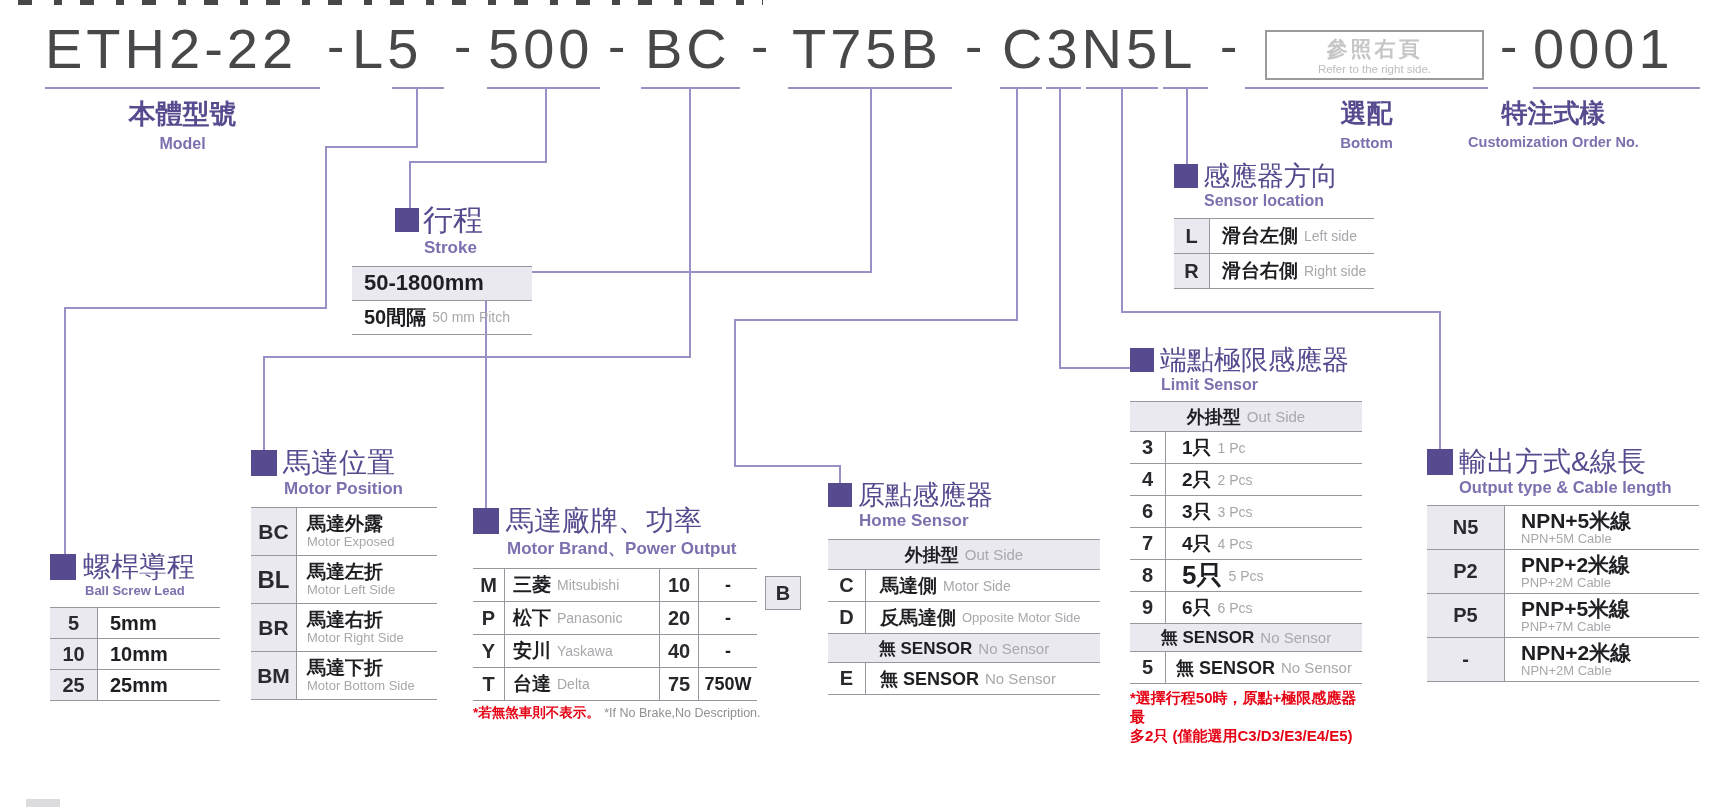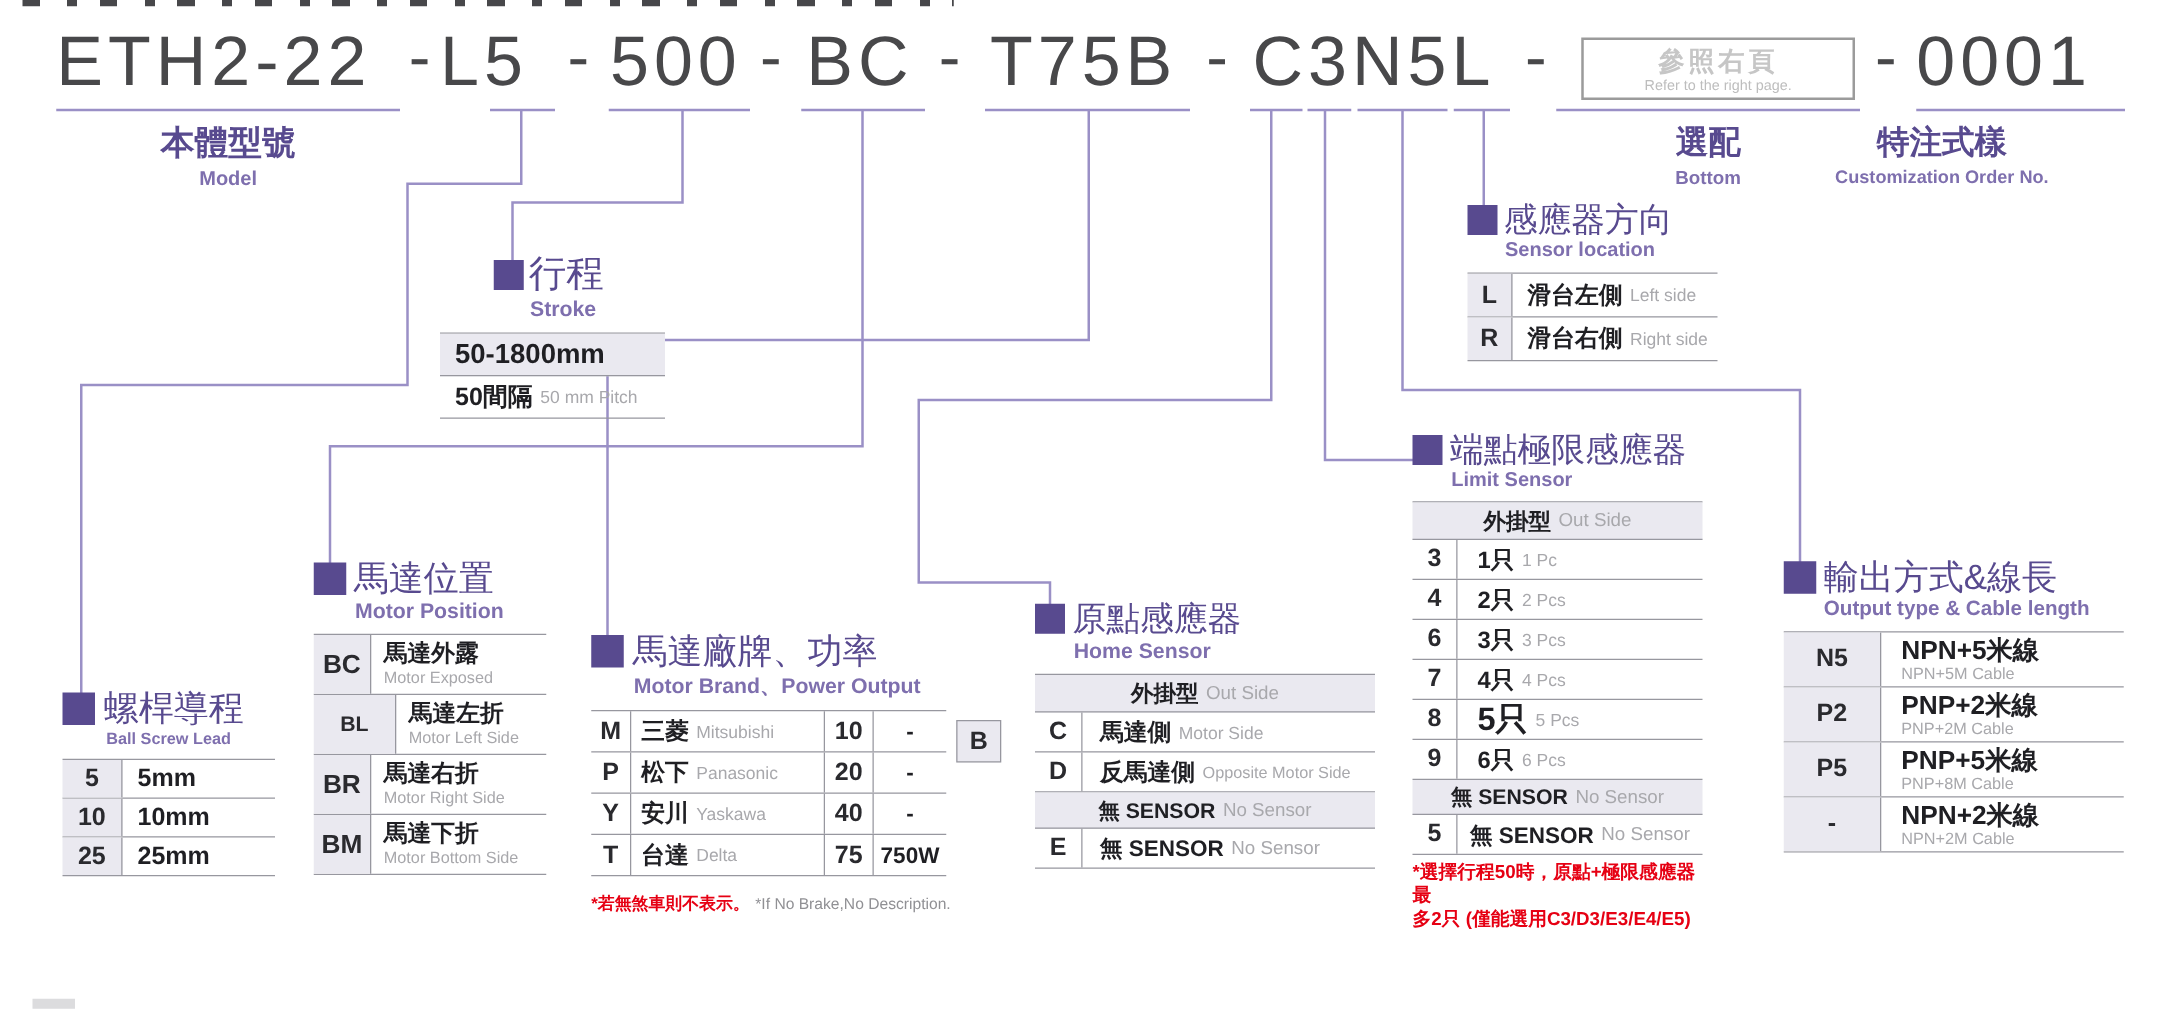--- a/index.html
+++ b/index.html
@@ -90,21 +90,21 @@
   <span class="code-dash" style="left:608px">-</span>
   <span class="code-seg" style="left:645px">BC</span>
   <span class="code-dash" style="left:751px">-</span>
   <span class="code-seg" style="left:792px">T75B</span>
   <span class="code-dash" style="left:965px">-</span>
   <span class="code-seg" style="left:1002px">C3N5L</span>
   <span class="code-dash" style="left:1220px">-</span>
 
   <div class="options-box">
     <div class="obz">參照右頁</div>
-    <div class="obe">Refer to the right page.</div>
+    <div class="obe">Refer to the right side.</div>
   </div>
 
   <span class="code-dash" style="left:1500px">-</span>
   <span class="code-seg" style="left:1533px">0001</span>
 
   <div class="code-label" style="left:45px;top:96px;width:275px">
     <div class="lz" style="font-size:27px">本體型號</div>
     <div class="le" style="font-size:16px">Model</div>
   </div>
   <div class="code-label" style="left:1245px;top:96px;width:243px">
@@ -163,21 +163,21 @@
     <div class="t-en" style="margin-left:33px;font-size:17px;margin-top:2px">Motor Position</div>
     <div class="tbl" style="margin-top:8px;width:186px">
       <div class="trow" style="height:48px">
         <span class="c1 shade" style="width:46px;font-size:21px">BC</span>
         <span class="stack" style="padding-left:10px">
           <span class="zh" style="font-size:19px">馬達外露</span>
           <span class="en" style="font-size:13px;margin-left:0">Motor Exposed</span>
         </span>
       </div>
       <div class="trow" style="height:48px">
-        <span class="c1 shade" style="width:66px;font-size:17px">BL</span>
+        <span class="c1 shade" style="width:46px;font-size:24px">BL</span>
         <span class="stack" style="padding-left:10px">
           <span class="zh" style="font-size:19px">馬達左折</span>
           <span class="en" style="font-size:13px;margin-left:0">Motor Left Side</span>
         </span>
       </div>
       <div class="trow" style="height:48px">
         <span class="c1 shade" style="width:46px;font-size:21px">BR</span>
         <span class="stack" style="padding-left:10px">
           <span class="zh" style="font-size:19px">馬達右折</span>
           <span class="en" style="font-size:13px;margin-left:0">Motor Right Side</span>
@@ -234,21 +234,21 @@
               <span class="zh" style="font-size:19px">台達</span>
               <span class="en" style="font-size:14px">Delta</span>
             </span>
           <span class="c1" style="width:40px;font-size:20px;border-left:1px solid #97979f">75</span>
           <span class="zh" style="width:58px;text-align:center;font-size:18px">750W</span>
         </div>
       </div>
 
       <div class="shade" style="position:absolute;left:292px;top:8px;width:36px;height:34px;border:1px solid #97979f;box-sizing:border-box;display:flex;align-items:center;justify-content:center;font-weight:bold;font-size:20px;color:#2a2a2e">B</div>
     </div>
-    <div style="margin-top:13px;white-space:nowrap">
+    <div style="margin-top:2px;white-space:nowrap">
       <span class="note-red" style="font-size:13.5px">*若無煞車則不表示。</span>
       <span class="note-gray" style="font-size:12.5px">*If No Brake,No Description.</span>
     </div>
   </div>
 
   <div class="sec" style="left:828px;top:481px;width:272px">
     <div class="head">
       <span class="bullet" style="width:24px;height:24px;margin-right:6px"></span>
       <span class="t-zh" style="font-size:27px">原點感應器</span>
     </div>
@@ -399,21 +399,21 @@
         <span class="c1 shade" style="width:78px;font-size:20px">P2</span>
         <span class="stack" style="padding-left:16px">
           <span class="zh" style="font-size:21px">PNP+2米線</span>
           <span class="en" style="font-size:13px;margin-left:0">PNP+2M Cable</span>
         </span>
       </div>
       <div class="trow" style="height:44px">
         <span class="c1 shade" style="width:78px;font-size:20px">P5</span>
         <span class="stack" style="padding-left:16px">
           <span class="zh" style="font-size:21px">PNP+5米線</span>
-          <span class="en" style="font-size:13px;margin-left:0">PNP+8M Cable</span>
+          <span class="en" style="font-size:13px;margin-left:0">PNP+7M Cable</span>
         </span>
       </div>
       <div class="trow" style="height:44px">
         <span class="c1 shade" style="width:78px;font-size:20px">-</span>
         <span class="stack" style="padding-left:16px">
           <span class="zh" style="font-size:21px">NPN+2米線</span>
           <span class="en" style="font-size:13px;margin-left:0">NPN+2M Cable</span>
         </span>
       </div>
     </div>

